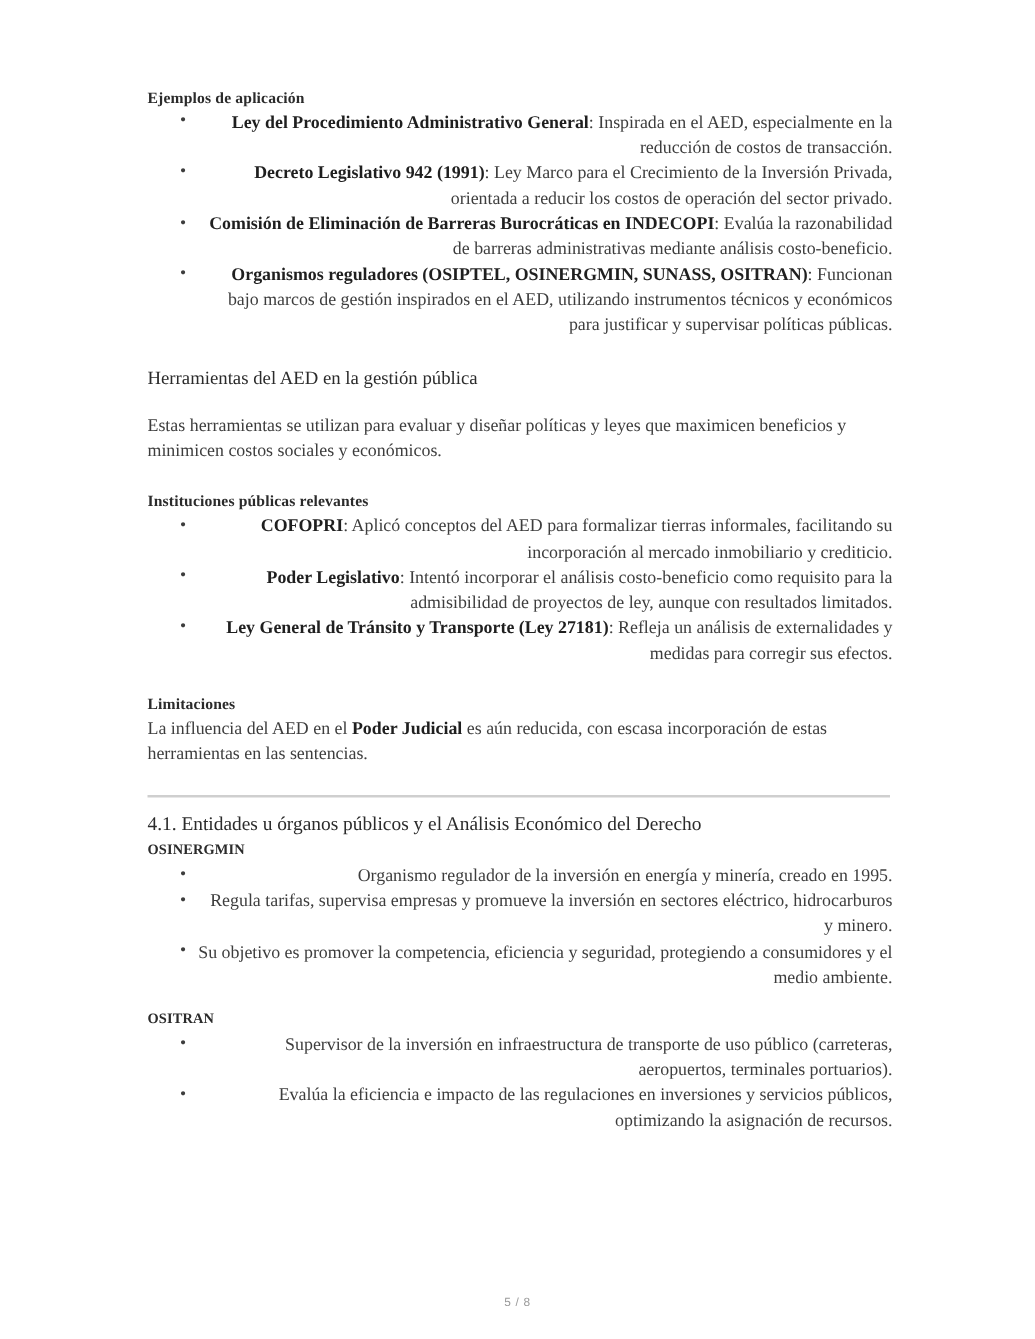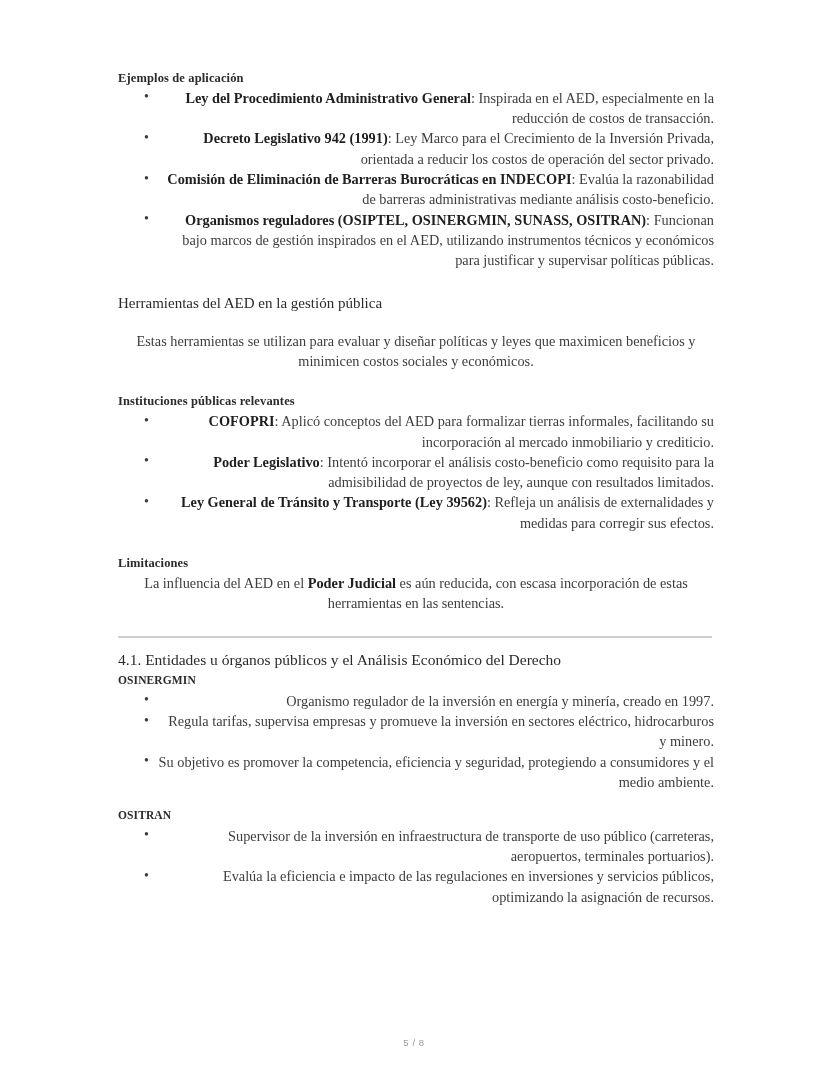--- a/index.html
+++ b/index.html
@@ -65,21 +65,20 @@
     margin: 0 0 2px 0;
     letter-spacing: 0.01em;
   }
 
   
   p.para {
     font-size: 14.3px;
     line-height: 1.42;
     color: #3d3d3d;
     margin: 0;
-    text-align: center;
   }
 
   
   ul.bullets {
     list-style: none;
     margin: 0;
     padding: 0;
   }
   ul.bullets > li {
     position: relative;
@@ -158,21 +157,21 @@
       <p class="para">Estas herramientas se utilizan para evaluar y diseñar políticas y leyes que maximicen beneficios y minimicen costos sociales y económicos.</p>
     </div>
 
     <div class="gap-lg"></div>
 
     <div>
       <div class="h-small">Instituciones públicas relevantes</div>
       <ul class="bullets">
         <li><b class="strong">COFOPRI</b><span>: </span><span>Aplicó conceptos del AED para formalizar tierras informales, facilitando su incorporación al mercado inmobiliario y crediticio.</span></li>
         <li><b class="strong">Poder Legislativo</b><span>: </span><span>Intentó incorporar el análisis costo-beneficio como requisito para la admisibilidad de proyectos de ley, aunque con resultados limitados.</span></li>
-        <li><b class="strong">Ley General de Tránsito y Transporte (Ley 39562)</b><span>: </span><span>Refleja un análisis de externalidades y medidas para corregir sus efectos.</span></li>
+        <li><b class="strong">Ley General de Tránsito y Transporte (Ley 27181)</b><span>: </span><span>Refleja un análisis de externalidades y medidas para corregir sus efectos.</span></li>
       </ul>
     </div>
 
     <div class="gap-lg"></div>
 
     <div>
       <div class="h-small">Limitaciones</div>
       <p class="para"><span>La influencia del AED en el </span><b class="strong">Poder Judicial</b><span> es aún reducida, con escasa incorporación de estas herramientas en las sentencias.</span></p>
     </div>
 
@@ -180,21 +179,21 @@
 
     <hr class="divider">
 
     <div class="gap-sm"></div>
 
     <div>
       <div class="h-section">4.1. Entidades u órganos públicos y el Análisis Económico del Derecho</div>
 
       <div class="h-label">OSINERGMIN</div>
       <ul class="bullets">
-        <li>Organismo regulador de la inversión en energía y minería, creado en 1997.</li>
+        <li>Organismo regulador de la inversión en energía y minería, creado en 1995.</li>
         <li>Regula tarifas, supervisa empresas y promueve la inversión en sectores eléctrico, hidrocarburos y minero.</li>
         <li>Su objetivo es promover la competencia, eficiencia y seguridad, protegiendo a consumidores y el medio ambiente.</li>
       </ul>
 
       <div class="gap-md"></div>
 
       <div class="h-label">OSITRAN</div>
       <ul class="bullets">
         <li>Supervisor de la inversión en infraestructura de transporte de uso público (carreteras, aeropuertos, terminales portuarios).</li>
         <li>Evalúa la eficiencia e impacto de las regulaciones en inversiones y servicios públicos, optimizando la asignación de recursos.</li>

